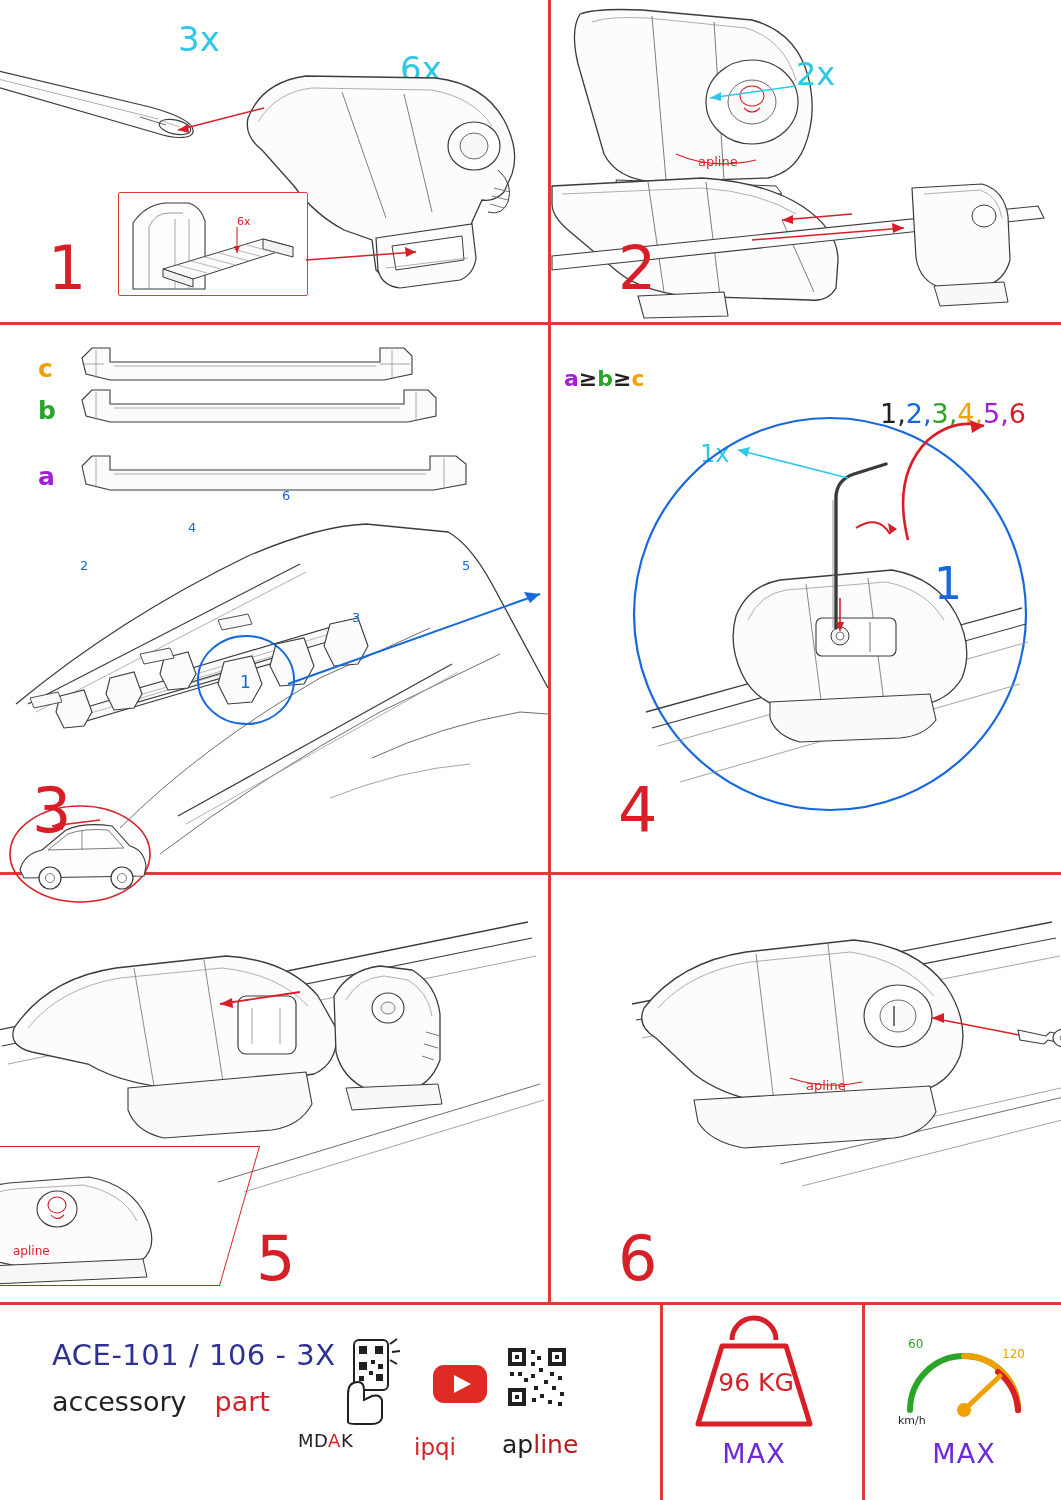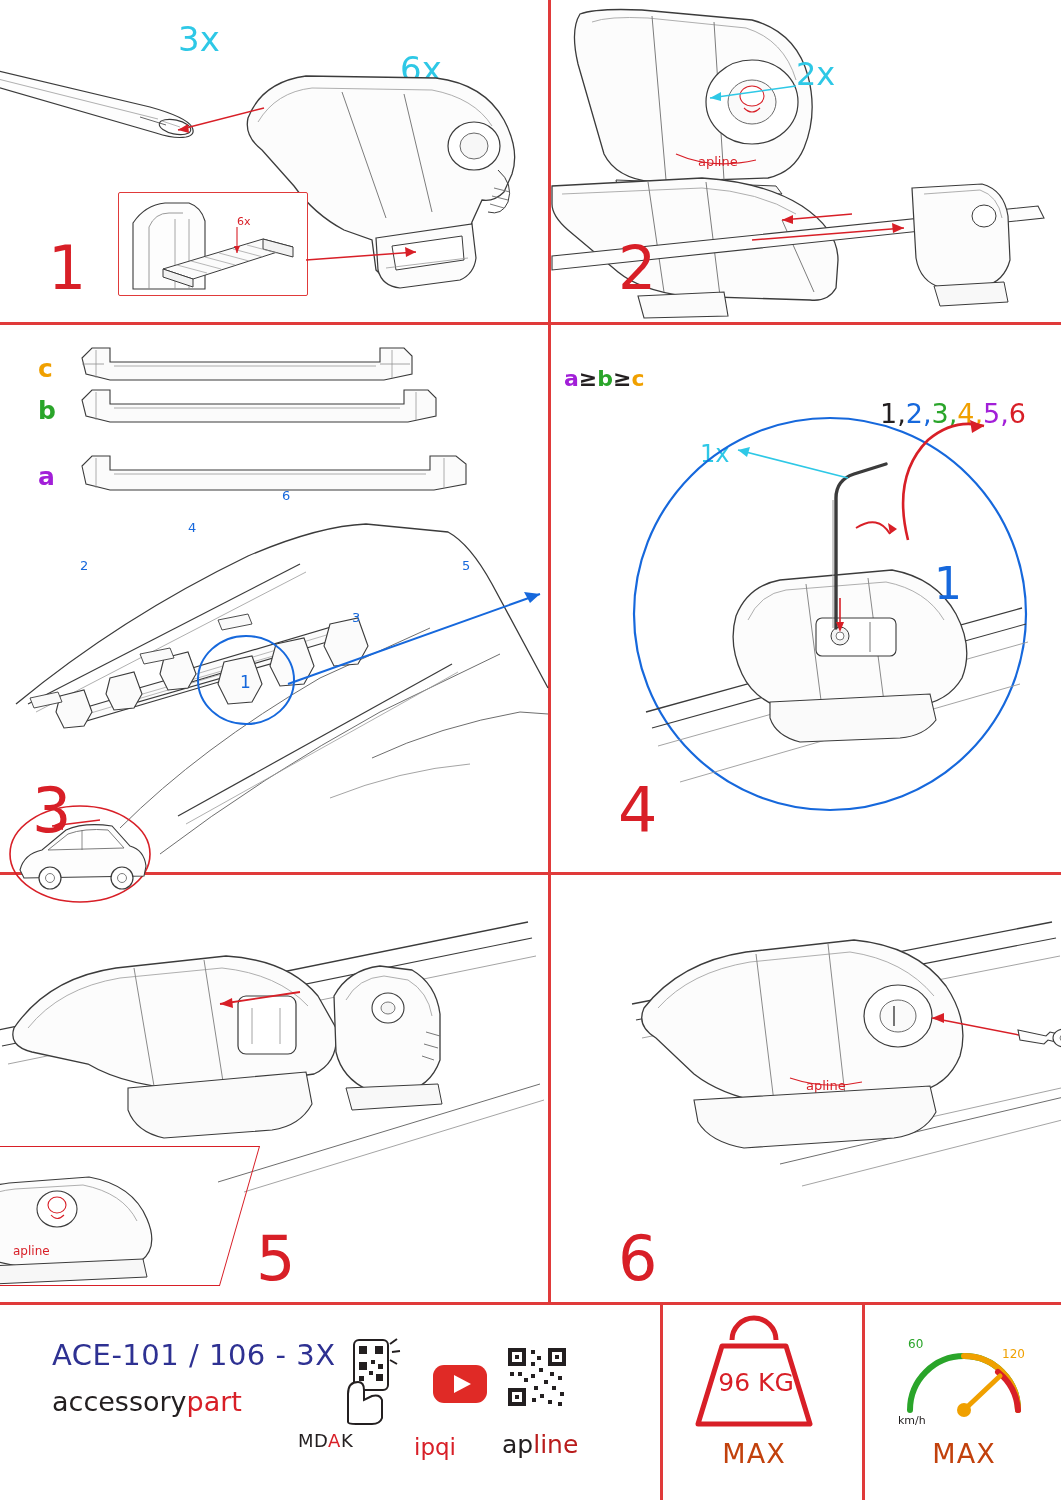--- a/index.html
+++ b/index.html
@@ -49,39 +49,39 @@
     font-family:"DejaVu Sans", sans-serif;
     font-size:29px;
     color:#2e3192;
     letter-spacing:0.5px;
   }
   .brand1 {
     font-family:"DejaVu Sans", sans-serif;
     font-size:27px;
     color:#231f20;
   }
-  .brand1 .red { color:#d81f27; }
+  .brand1 .red { color:#d81f27;margin-left:28px; }
   .mdak {
     font-family:"DejaVu Sans", sans-serif;
     font-size:18px; color:#231f20; letter-spacing:0.5px;margin-left:16px;
   }
   .mdak .red { color:#d81f27; }
   .ipqi {
     font-family:"DejaVu Sans", sans-serif;
     font-size:23px; color:#d81f27;
   }
   .apline {
     font-family:"DejaVu Sans", sans-serif;
     font-size:25px; color:#231f20;
   }
   .apline .red { color:#b91c1c; }
 
   .maxlabel {
     font-family:"DejaVu Sans", sans-serif;
-    font-size:27px; color:#c2410c; letter-spacing:1px;
+    font-size:27px; color:#6d28d9; letter-spacing:1px;
   }
   .kgtext {
     font-family:"DejaVu Sans", sans-serif;
     font-size:25px; color:#d81f27;
   }
   .kmh {
     font-family:"DejaVu Sans", sans-serif;
     font-size:11px; color:#231f20;
   }
 

